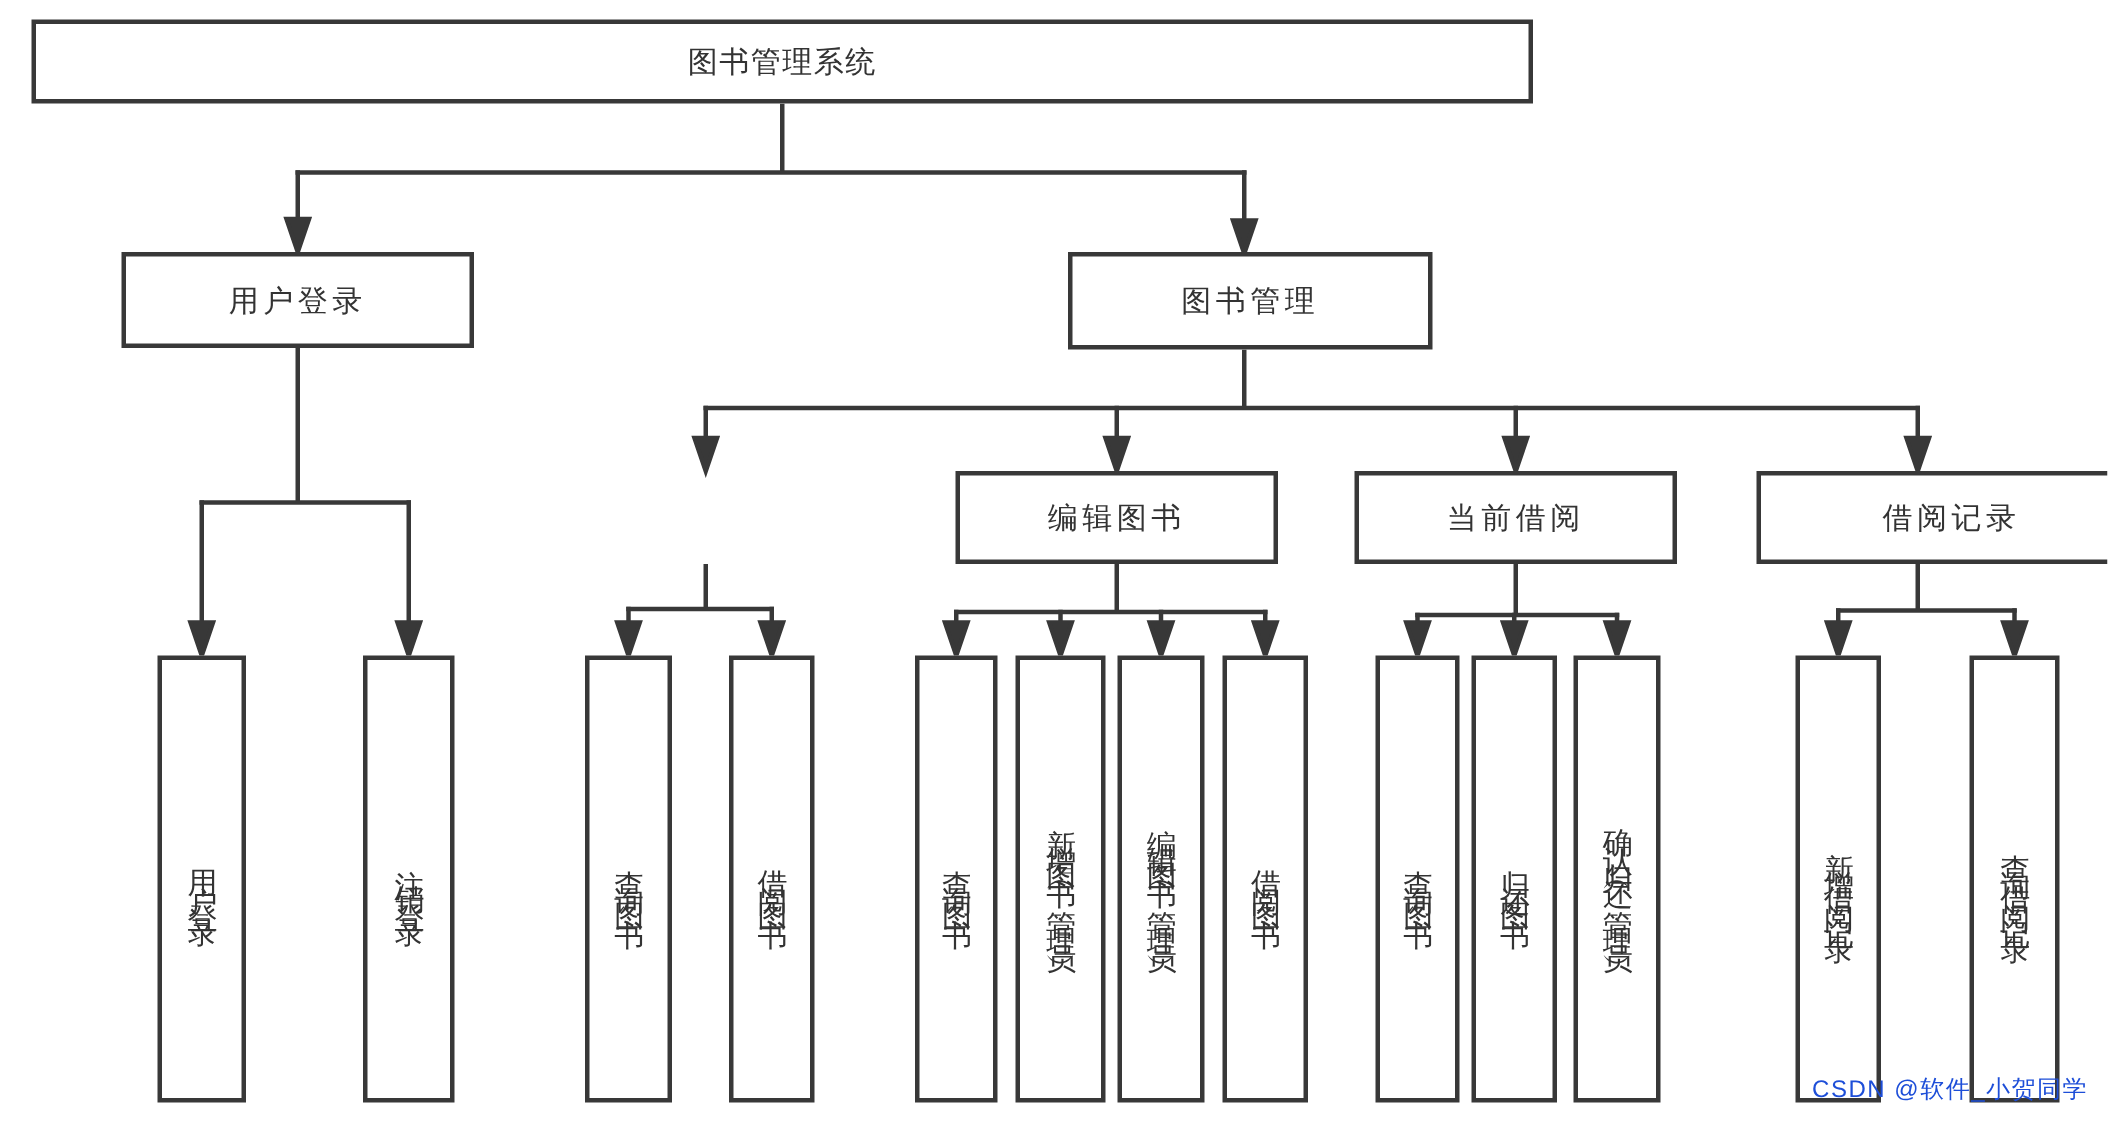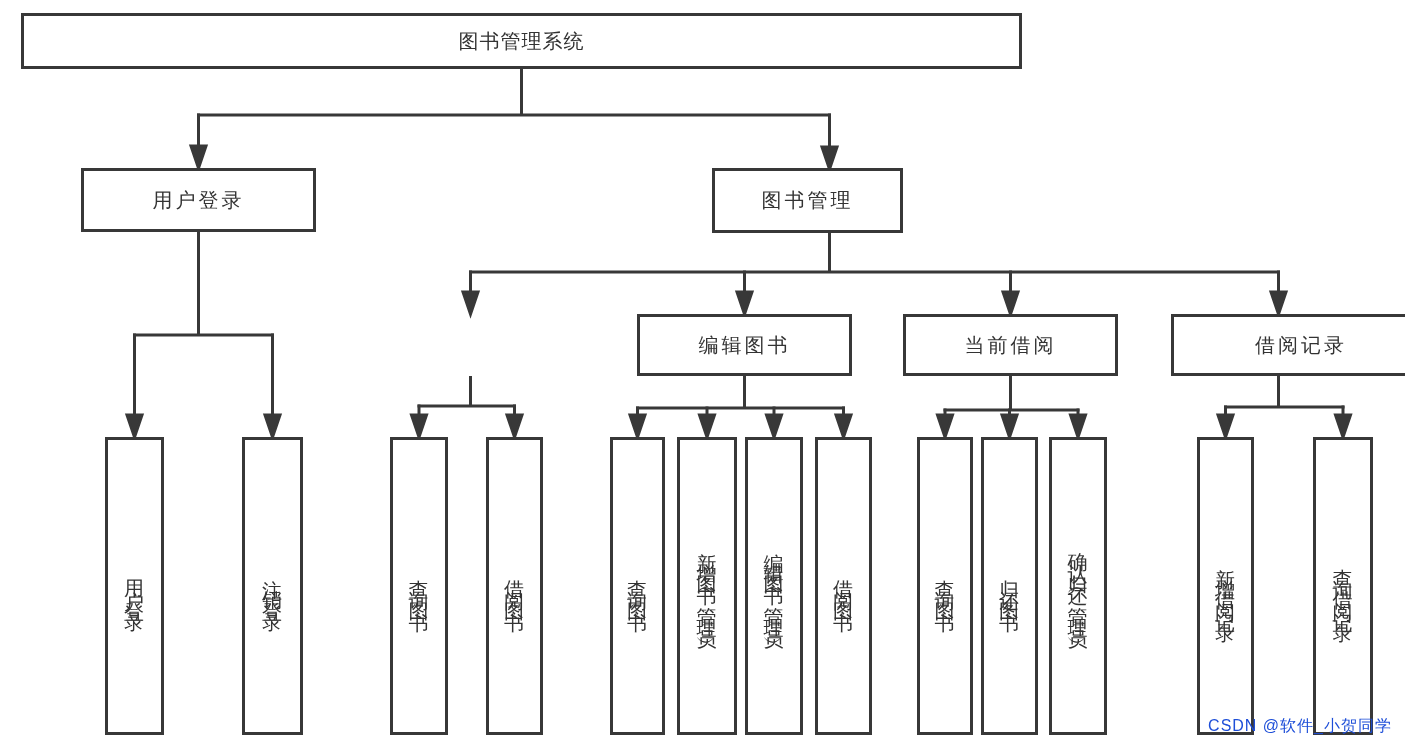--- a/index.html
+++ b/index.html
@@ -133,21 +133,21 @@
     </g>
   </svg>
 
   <div class="box root" style="left:21px;top:13px;width:1001px;height:56px">
     <span class="hlabel">图书管理系统</span>
   </div>
 
   <div class="box" style="left:81px;top:168px;width:235px;height:64px">
     <span class="hlabel">用户登录</span>
   </div>
-  <div class="box" style="left:712px;top:168px;width:191px;height:65px">
+  <div class="box" style="left:712px;top:168px;width:243px;height:65px">
     <span class="hlabel">图书管理</span>
   </div>
 
   <div class="box" style="left:637px;top:314px;width:215px;height:62px">
     <span class="hlabel">编辑图书</span>
   </div>
   <div class="box" style="left:903px;top:314px;width:215px;height:62px">
     <span class="hlabel">当前借阅</span>
   </div>
   <div class="box" style="left:1171px;top:314px;width:260px;height:62px">

